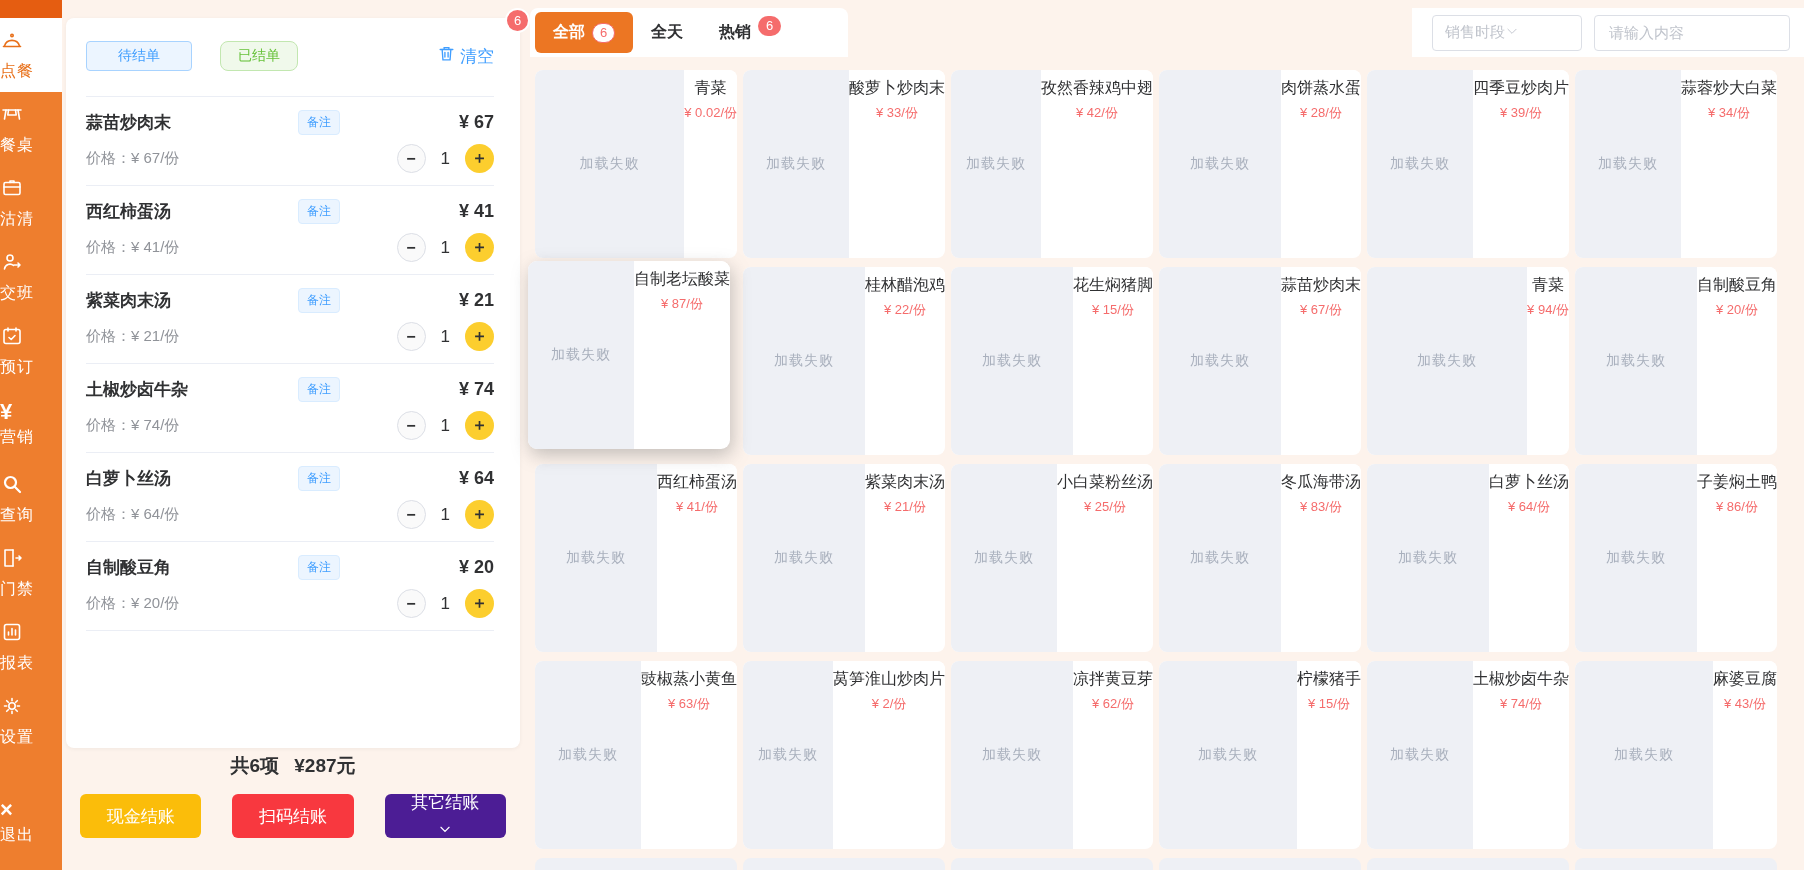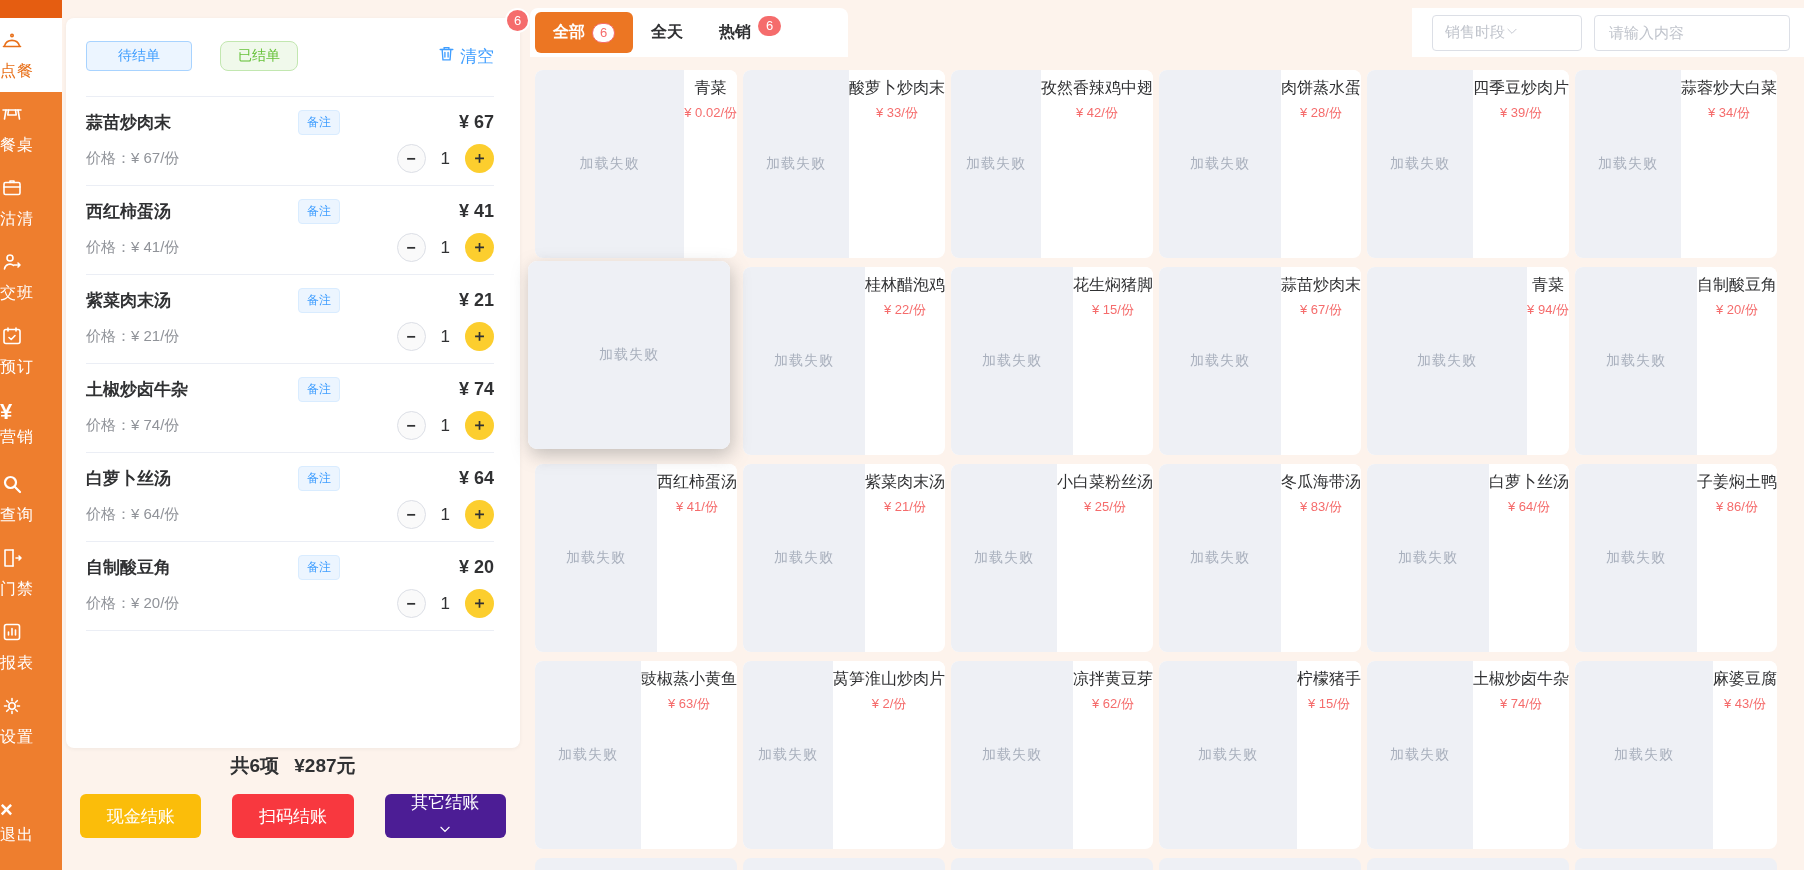--- a/index.html
+++ b/index.html
@@ -413,20 +413,24 @@
       <div class="card-info">
         <div class="card-name">蒜蓉炒大白菜</div>
         <div class="card-price">¥ 34/份</div>
       </div>
     </div>
 
     <div class="card selected">
       <div class="card-img">
         <span class="load-fail">加载失败</span>
       </div>
+      <div class="card-info">
+        <div class="card-name">自制老坛酸菜</div>
+        <div class="card-price">¥ 87/份</div>
+      </div>
     </div>
 
     <div class="card">
       <div class="card-img">
         <span class="load-fail">加载失败</span>
       </div>
       <div class="card-info">
         <div class="card-name">桂林醋泡鸡</div>
         <div class="card-price">¥ 22/份</div>
       </div>

